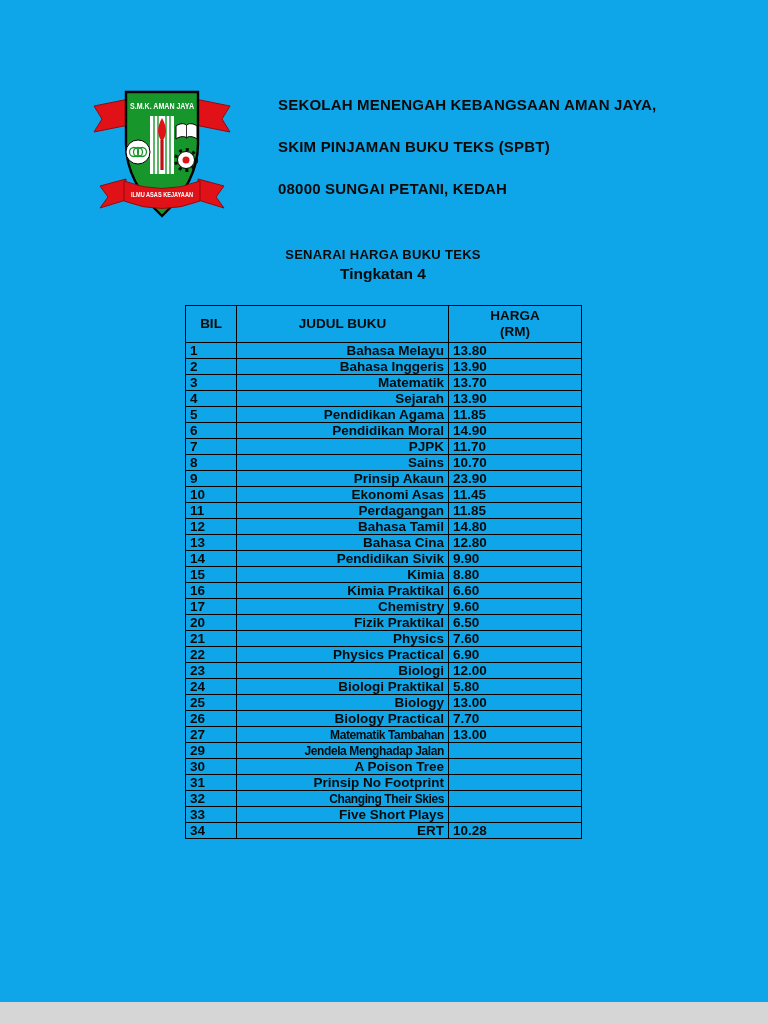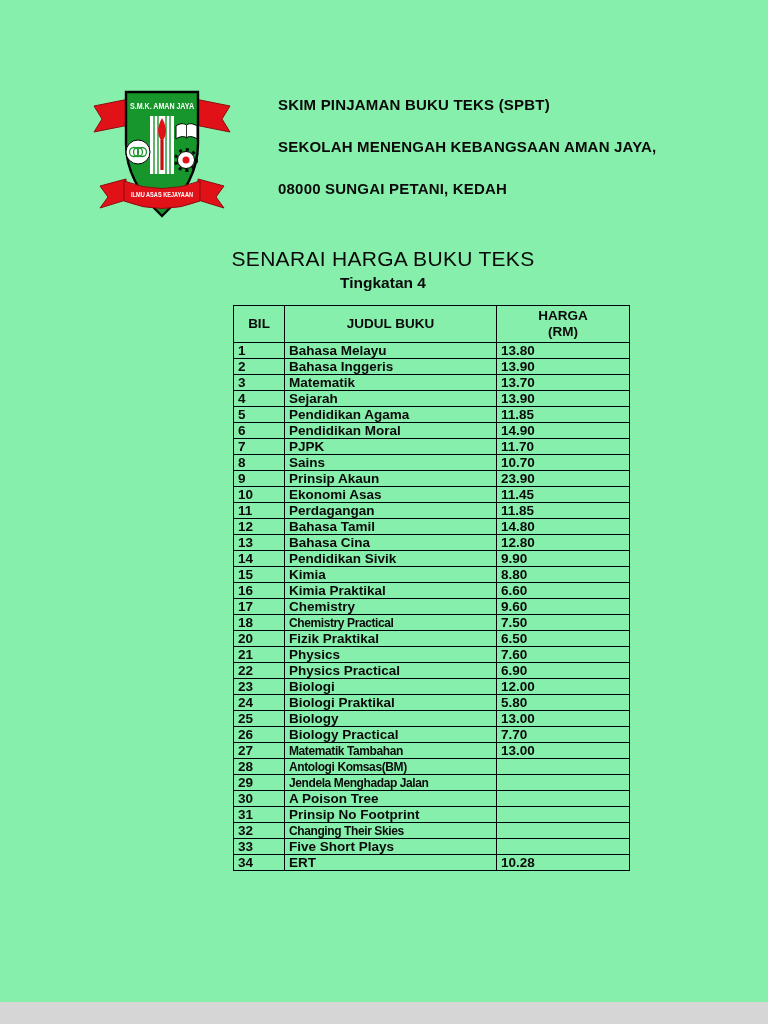--- a/index.html
+++ b/index.html
@@ -4,41 +4,41 @@
 <style>
   * { margin:0; padding:0; box-sizing:border-box; }
   html,body { width:768px; height:1024px; }
   body {
     position:relative;
     background:#ffffff;
     font-family:"Liberation Sans", sans-serif;
     color:#0a0a0a;
     overflow:hidden;
   }
-  .page { position:absolute; inset:0; background:#86efac; }
+  .page { position:absolute; inset:0; background:#0ea5e9; }
 
   .crest { position:absolute; left:92px; top:82px; width:140px; height:150px; }
 
   .header-text { position:absolute; left:278px; top:97px; display:flex; flex-direction:column; gap:27px; }
   .header-text p { font-size:15px; font-weight:bold; letter-spacing:0.2px; line-height:15px; white-space:nowrap; }
 
   .title-block { position:absolute; left:185px; top:247px; width:396px; text-align:center; }
-  .title-main { font-size:21px; font-weight:normal; letter-spacing:0.3px; }
+  .title-main { font-size:13px; font-weight:bold; letter-spacing:0.3px; }
   .title-sub  { font-size:15.5px; font-weight:bold; margin-top:3px;text-align:center; }
 
   table.price-table {
     position:absolute; left:185px; top:305px; width:396px;
-    border-collapse:collapse; table-layout:fixed;margin-left:48px;
+    border-collapse:collapse; table-layout:fixed;
   }
   .price-table th, .price-table td { border:1.6px solid #000; font-weight:bold; }
   .price-table thead th { height:37px; font-size:13.5px; text-align:center; vertical-align:middle; line-height:1.15; }
   .price-table thead th span { display:block; }
   .price-table tbody td { height:16px; font-size:13.5px; padding:0 4px; vertical-align:middle; line-height:1; }
   td.bil   { text-align:left; }
-  td.judul { text-align:left; white-space:nowrap; overflow:hidden; }
+  td.judul { text-align:right; white-space:nowrap; overflow:hidden; }
   td.judul.narrow { font-size:12px; letter-spacing:-0.4px; }
   td.harga { text-align:left; }
   col.c-bil { width:51px; } col.c-judul { width:212px; } col.c-harga { width:133px; }
 
   .bottom-strip { position:absolute; left:0; right:0; bottom:0; height:22px; background:#d6d6d6; }
 </style>
 </head>
 <body>
 
 <div class="page">
@@ -72,22 +72,22 @@
     <circle cx="94" cy="78" r="8.5" fill="#ffffff" stroke="#000" stroke-width="1"></circle>
     <circle cx="94" cy="78" r="3.5" fill="#e01218"></circle>
 
     <path d="M8 104 L34 97 L34 118 L8 126 L16 115 Z" fill="#e01218" stroke="#8f0b0f" stroke-width="1"></path>
     <path d="M132 104 L106 97 L106 118 L132 126 L124 115 Z" fill="#e01218" stroke="#8f0b0f" stroke-width="1"></path>
     <path d="M32 99 Q70 114 108 99 L108 119 Q70 134 32 119 Z" fill="#e01218" stroke="#8f0b0f" stroke-width="1"></path>
     <text x="70" y="115" text-anchor="middle" font-size="6.5" font-weight="bold" fill="#ffffff" textLength="62" lengthAdjust="spacingAndGlyphs">ILMU ASAS KEJAYAAN</text>
   </svg>
 
   <div class="header-text">
+    <p>SEKOLAH MENENGAH KEBANGSAAN AMAN JAYA,</p>
     <p>SKIM PINJAMAN BUKU TEKS (SPBT)</p>
-    <p>SEKOLAH MENENGAH KEBANGSAAN AMAN JAYA,</p>
     <p>08000 SUNGAI PETANI, KEDAH</p>
   </div>
 
   <div class="title-block">
     <div class="title-main">SENARAI HARGA BUKU TEKS</div>
     <div class="title-sub">Tingkatan 4</div>
   </div>
 
   <table class="price-table">
     <colgroup>
@@ -185,25 +185,20 @@
     <td class="bil">16</td>
     <td class="judul">Kimia Praktikal</td>
     <td class="harga">6.60</td>
   </tr>
         <tr>
     <td class="bil">17</td>
     <td class="judul">Chemistry</td>
     <td class="harga">9.60</td>
   </tr>
         <tr>
-    <td class="bil">18</td>
-    <td class="judul narrow">Chemistry Practical</td>
-    <td class="harga">7.50</td>
-  </tr>
-        <tr>
     <td class="bil">20</td>
     <td class="judul">Fizik Praktikal</td>
     <td class="harga">6.50</td>
   </tr>
         <tr>
     <td class="bil">21</td>
     <td class="judul">Physics</td>
     <td class="harga">7.60</td>
   </tr>
         <tr>
@@ -230,25 +225,20 @@
     <td class="bil">26</td>
     <td class="judul">Biology Practical</td>
     <td class="harga">7.70</td>
   </tr>
         <tr>
     <td class="bil">27</td>
     <td class="judul narrow">Matematik Tambahan</td>
     <td class="harga">13.00</td>
   </tr>
         <tr>
-    <td class="bil">28</td>
-    <td class="judul narrow">Antologi Komsas(BM)</td>
-    <td class="harga"></td>
-  </tr>
-        <tr>
     <td class="bil">29</td>
     <td class="judul narrow">Jendela Menghadap Jalan</td>
     <td class="harga"></td>
   </tr>
         <tr>
     <td class="bil">30</td>
     <td class="judul">A Poison Tree</td>
     <td class="harga"></td>
   </tr>
         <tr>

